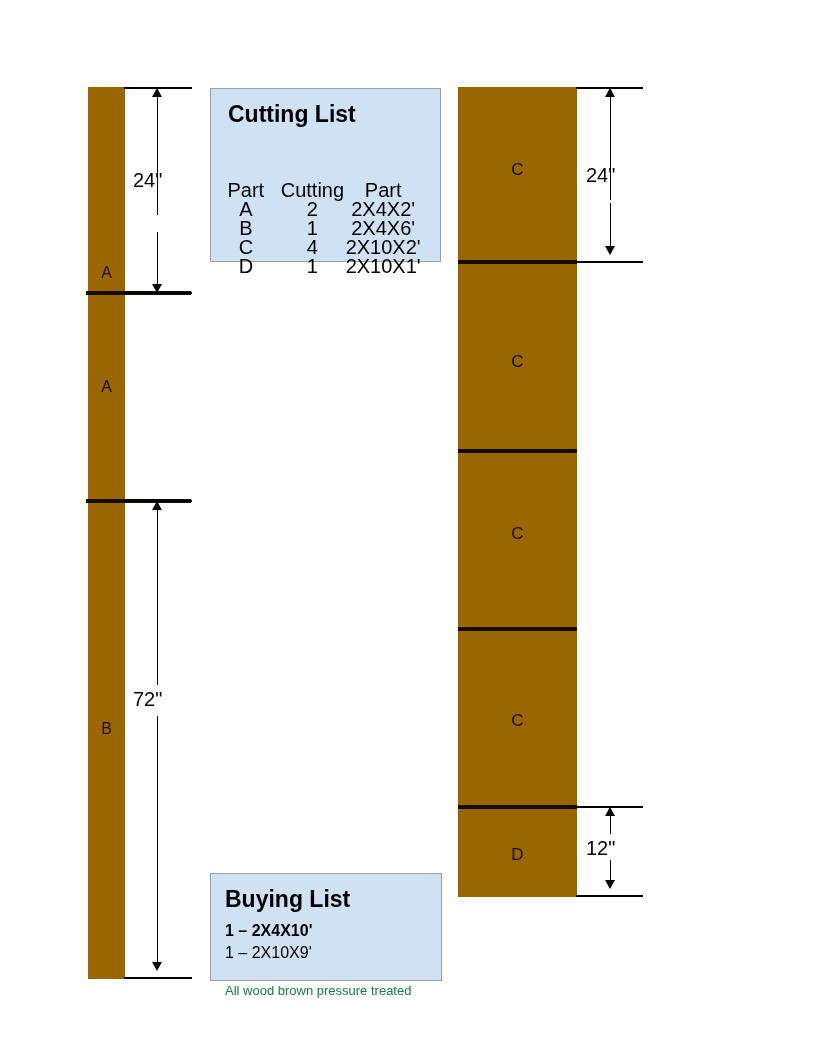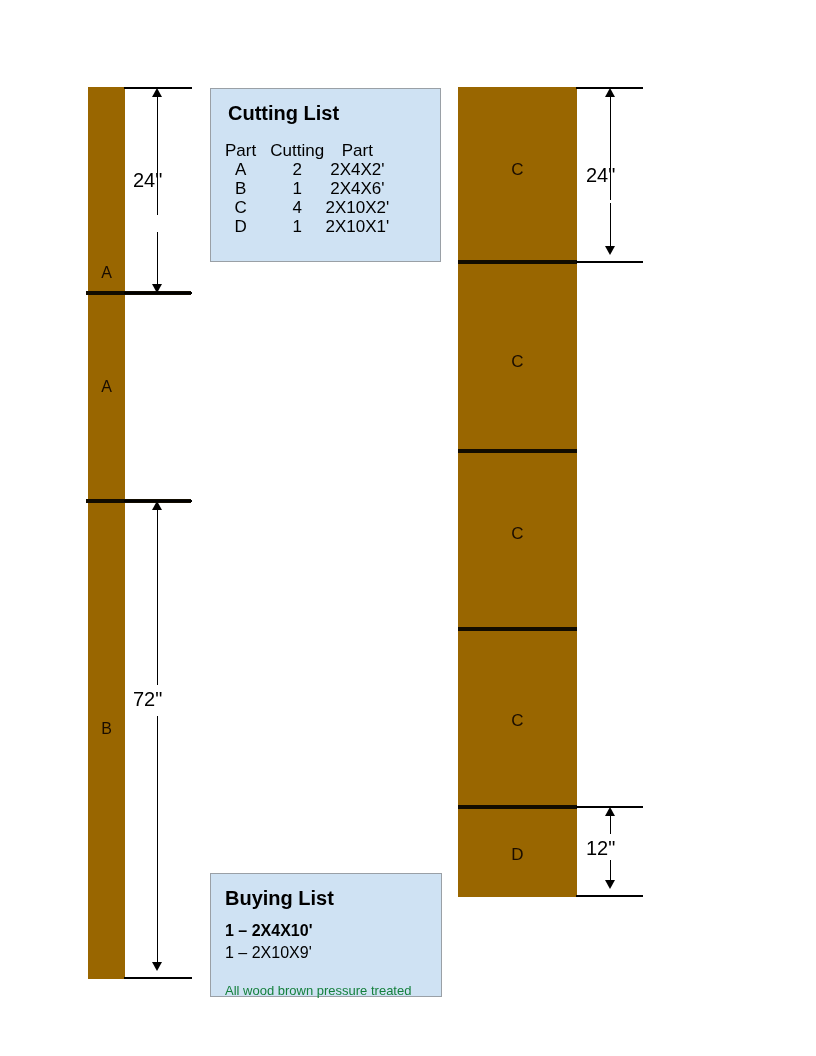--- a/index.html
+++ b/index.html
@@ -81,32 +81,33 @@
 
   
   .info-box {
     position: absolute;
     background: #cfe2f3;
     border: 1px solid #9aa0a6;
     box-sizing: border-box;
   }
   .info-title {
     position: absolute;
-    font-size: 20px;
+    font-size: 23px;
     font-weight: bold;
     line-height: 1;
     color: #000000;
   }
   .cut-table {
     position: absolute;
     left: 0;
     right: 8px;
-    font-size: 17px;
+    font-size: 20px;
     line-height: 19px;
     border-collapse: collapse;
+    margin-top: 40px;
   }
   .cut-table td, .cut-table th {
     padding: 0;
     font-weight: normal;
     text-align: center;
     white-space: nowrap;
   }
   .cut-table .col-part { width: 33%; }
   .cut-table .col-amount { width: 30%; }
   .cut-table .col-size { width: 37%; }
@@ -230,18 +231,18 @@
       </tr>
       <tr>
         <td>D</td>
         <td>1</td>
         <td>2X10X1'</td>
       </tr>
     </tbody>
   </table>
 </div>
 
-<div class="info-box" style="left:210px; top:873px; width:232px; height:124px;">
+<div class="info-box" style="left:210px; top:873px; width:232px; height:108px;">
   <div class="info-title" style="left:14px; top:14px;">Buying List</div>
   <div class="buy-line" style="left:14px; top:49px;font-weight:bold;">1 – 2X4X10'</div>
   <div class="buy-line" style="left:14px; top:71px;">1 – 2X10X9'</div>
   <div class="buy-note" style="left:14px; top:110px;">All wood brown pressure treated</div>
 </div>
 
 </body></html>

